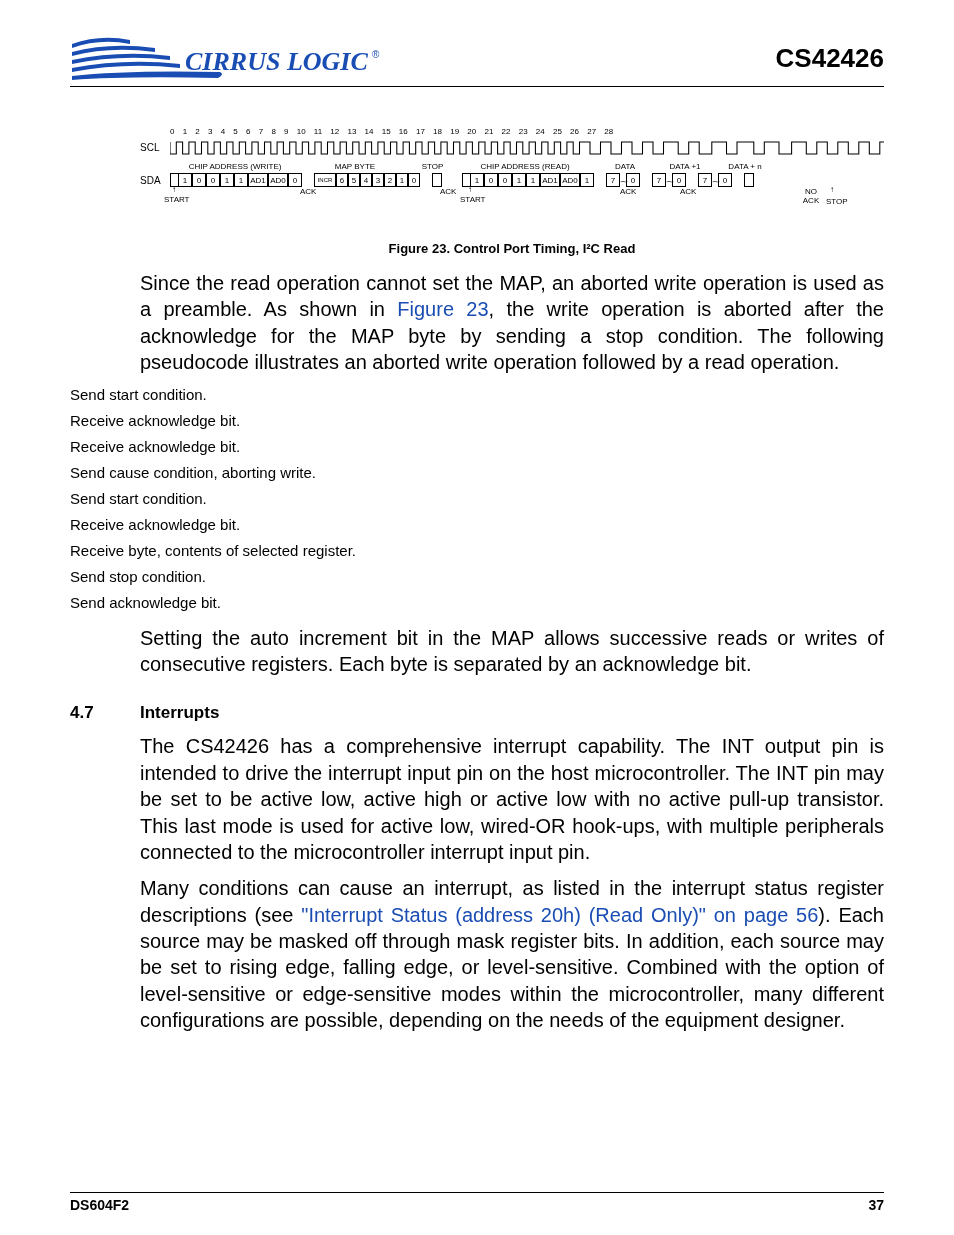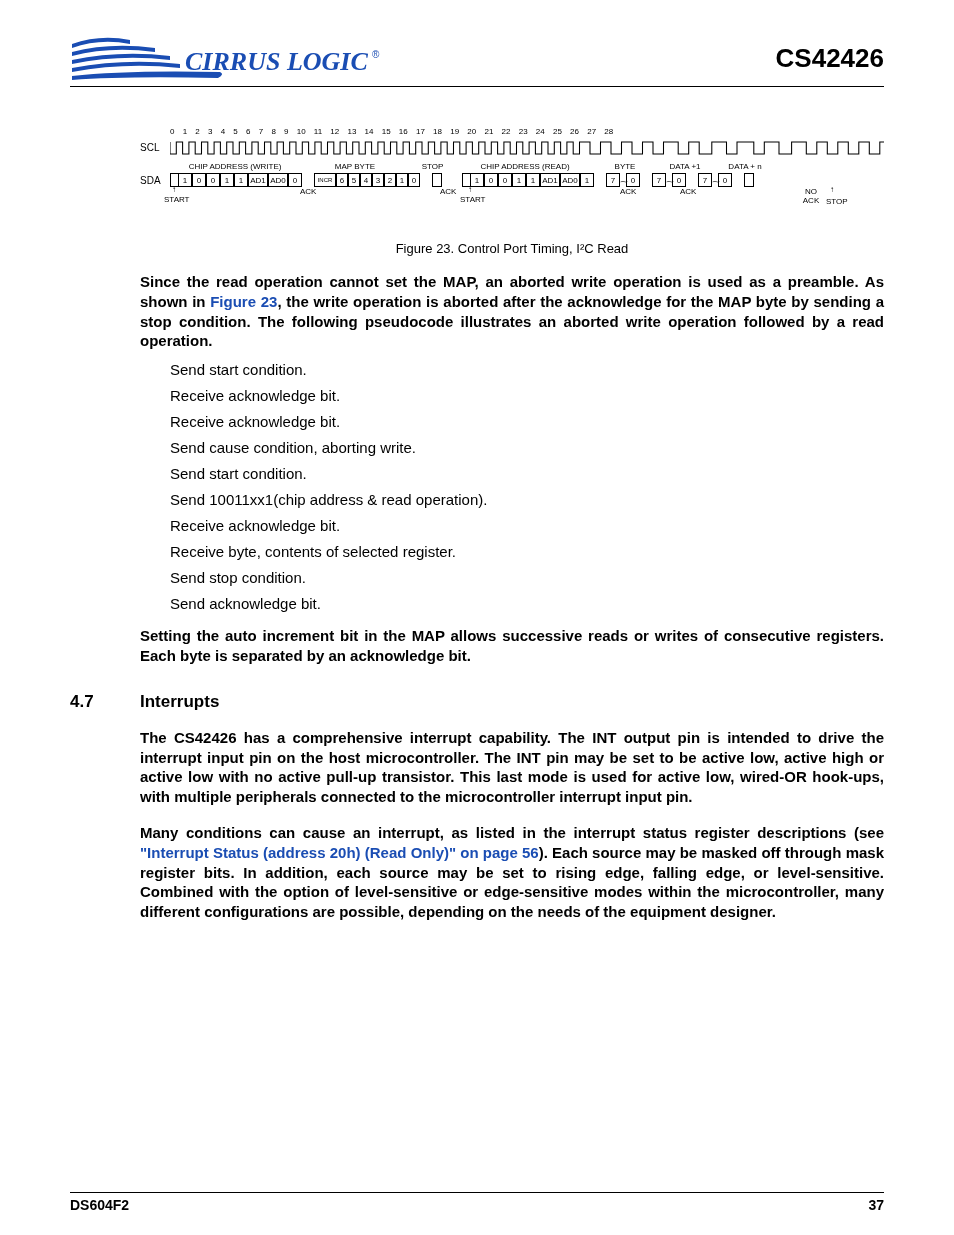--- a/index.html
+++ b/index.html
@@ -32,36 +32,34 @@
     font-size: 26px;
     font-weight: bold;
     font-family: Arial, Helvetica, sans-serif;
   }
   .figure-area {
     margin: 0 0 14px 70px;
     font-size: 8px;
   }
   .figure-caption {
     text-align: center;
-    font-weight: normal;
+    font-weight: bold;
     font-size: 13px;
     margin-top: 32px;
   }
   .body-text {
-    font-size: 15px;
+    font-size: 20px;
     line-height: 1.32;
-    margin: 16px 0 10px 70px;
+    margin: 8px 0 10px 70px;
     text-align: justify;
-    font-weight: bold;
   }
   .body-text .link {
     color: #1a4db3;
   }
   .pseudo-list {
-    margin-left: 100px;
     font-size: 15px;
   }
   .pseudo-list p {
     margin: 9px 0;
   }
   .section-row {
     display: flex;
     align-items: baseline;
     margin-top: 26px;
     margin-bottom: 10px;
@@ -174,21 +172,21 @@
       <svg class="wave" viewBox="0 0 680 18" preserveAspectRatio="none">
         <path d="M0 4 L0 16 L6 16 L6 4 L12 4 L12 16 L18 16 L18 4 L24 4 L24 16 L30 16 L30 4 L36 4 L36 16 L42 16 L42 4 L48 4 L48 16 L54 16 L54 4 L60 4 L60 16 L66 16 L66 4 L72 4 L72 16 L78 16 L78 4 L84 4 L84 16 L90 16 L90 4 L96 4 L96 16 L102 16 L102 4 L108 4 L108 16 L114 16 L114 4 L120 4 L120 16 L126 16 L126 4 L132 4 L132 16 L138 16 L138 4 L144 4 L144 16 L150 16 L150 4 L156 4 L156 16 L162 16 L162 4 L168 4 L168 16 L174 16 L174 4 L180 4 L180 16 L186 16 L186 4 L192 4 L192 16 L198 16 L198 4 L204 4 L204 16 L210 16 L210 4 L216 4 L216 16 L222 16 L222 4 L228 4 L228 16 L234 16 L234 4 L240 4 L240 16 L246 16 L246 4 L252 4 L252 16 L258 16 L258 4 L264 4 L264 16 L270 16 L270 4 L276 4 L276 16 L282 16 L282 4 L288 4 L288 16 L294 16 L294 4 L300 4 L300 16 L306 16 L306 4 L312 4 L312 16 L318 16 L318 4 L324 4 L324 16 L330 16 L330 4 L336 4 L336 16 L342 16 L342 4 L348 4 L348 16 L354 16 L354 4 L360 4 L360 16 L366 16 L366 4 L372 4 L372 16 L378 16 L378 4 L384 4 L384 16 L390 16 L390 4 L400 4 L400 16 L410 16 L410 4 L420 4 L420 16 L430 16 L430 4 L440 4 L440 16 L450 16 L450 4 L460 4 L460 16 L470 16 L470 4 L484 4 L484 16 L494 16 L494 4 L504 4 L504 16 L516 16 L516 4 L530 4 L530 16 L540 16 L540 4 L556 4 L556 16 L566 16 L566 4 L580 4 L580 16 L592 16 L592 4 L606 4 L606 16 L616 16 L616 4 L626 4 L626 16 L636 16 L636 4 L646 4 L646 16 L656 16 L656 4 L666 4 L666 16 L676 16 L676 4 L680 4" fill="none" stroke="#000" stroke-width="1"></path>
       </svg>
     </div>
 
     <div class="labels-top">
       <span style="width:130px">CHIP ADDRESS (WRITE)</span>
       <span style="width:110px">MAP BYTE</span>
       <span style="width:45px">STOP</span>
       <span style="width:140px">CHIP ADDRESS (READ)</span>
-      <span style="width:60px">BYTE</span>
+      <span style="width:60px">DATA</span>
       <span style="width:60px">DATA +1</span>
       <span style="width:60px">DATA + n</span>
     </div>
 
     <div class="row">
       <div class="rowlabel">SDA</div>
       <div class="sda-boxes">
         <span class="box" style="width:8px;border-right:none"></span>
         <span class="box" style="width:14px">1</span>
         <span class="box" style="width:14px">0</span>
@@ -256,21 +254,20 @@
   <p class="body-text">
     <span>Since the read operation cannot set the MAP, an aborted write operation is used as a preamble. As shown in </span><span class="link">Figure 23</span><span>, the write operation is aborted after the acknowledge for the MAP byte by sending a stop condition. The following pseudocode illustrates an aborted write operation followed by a read operation.</span>
   </p>
 
   <div class="pseudo-list">
     <p>Send start condition.</p>
     <p>Receive acknowledge bit.</p>
     <p>Receive acknowledge bit.</p>
     <p>Send cause condition, aborting write.</p>
     <p>Send start condition.</p>
-    <p>Send 10011xx1(chip address &amp; read operation).</p>
     <p>Receive acknowledge bit.</p>
     <p>Receive byte, contents of selected register.</p>
     <p>Send stop condition.</p>
     <p>Send acknowledge bit.</p>
   </div>
 
   <p class="body-text" style="margin-top:14px">Setting the auto increment bit in the MAP allows successive reads or writes of consecutive registers. Each byte is separated by an acknowledge bit.</p>
 
   <div class="section-row">
     <div class="section-num">4.7</div>

